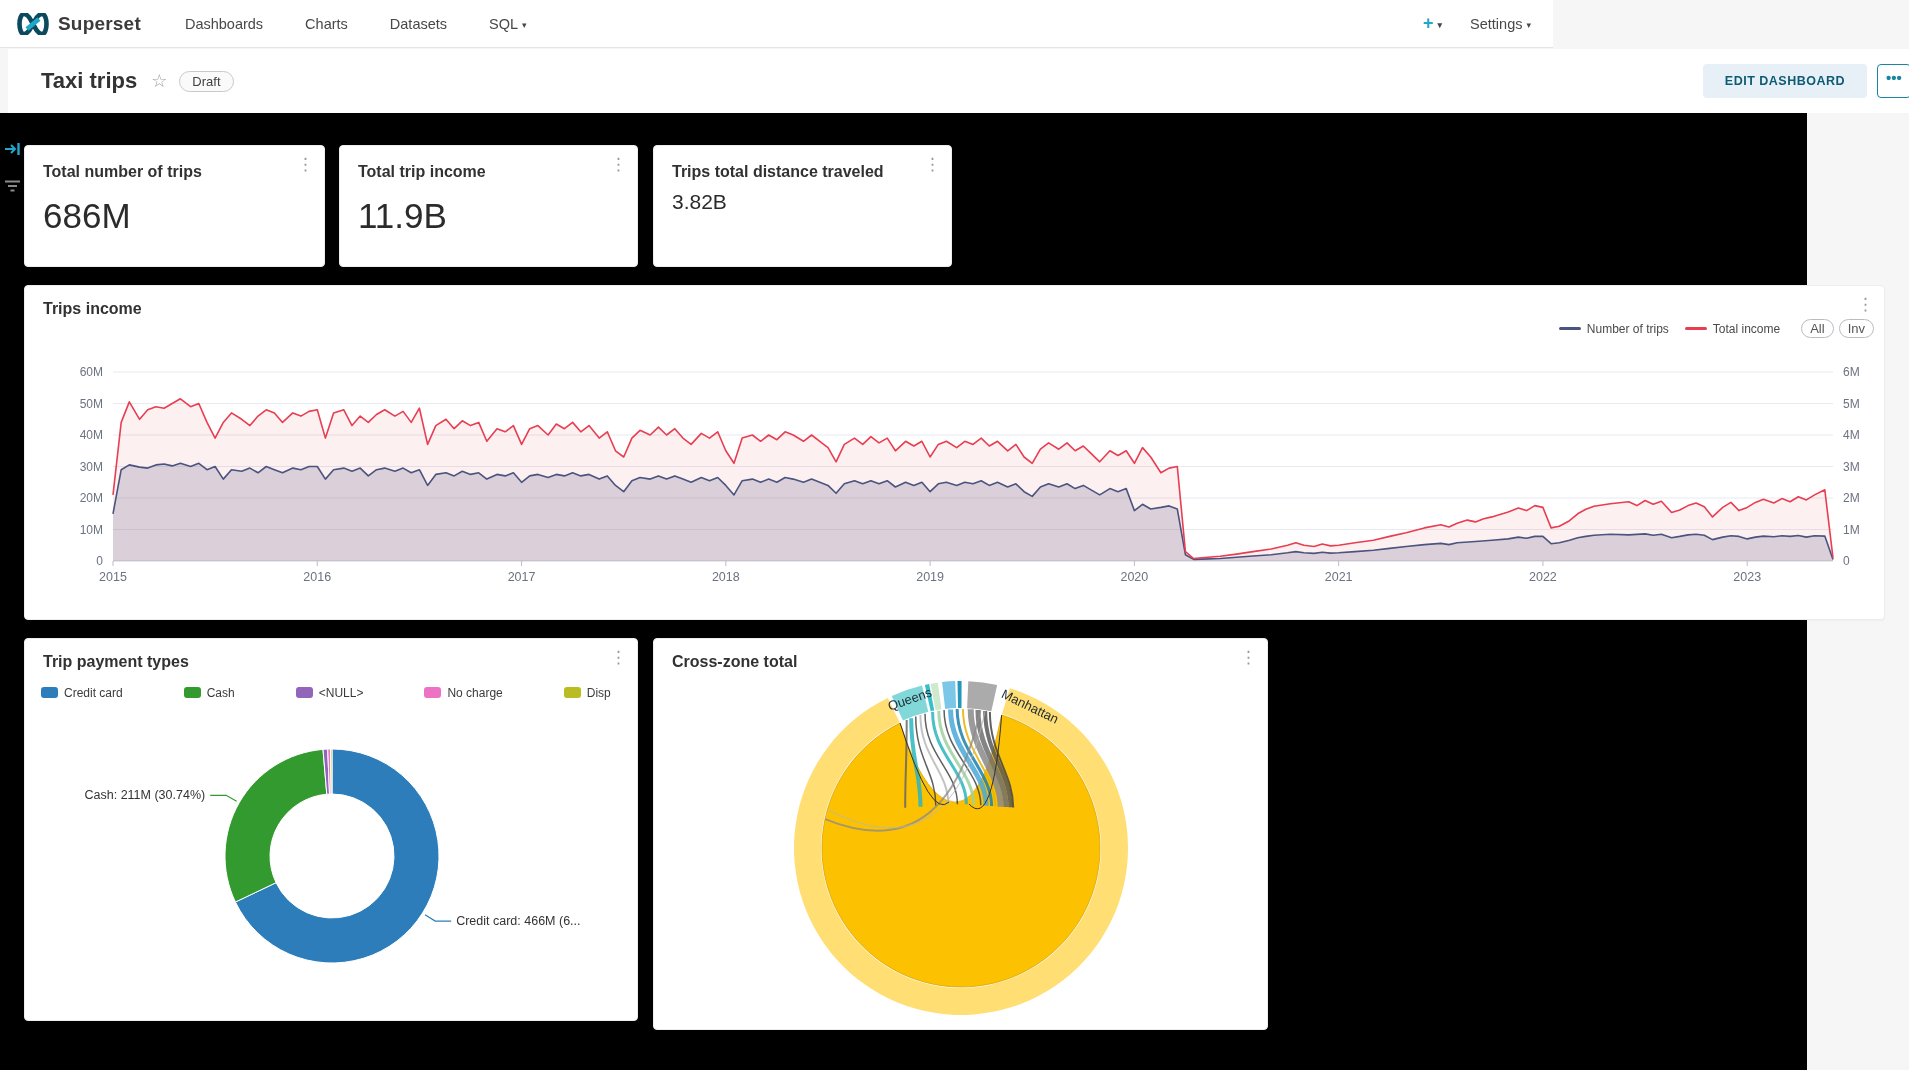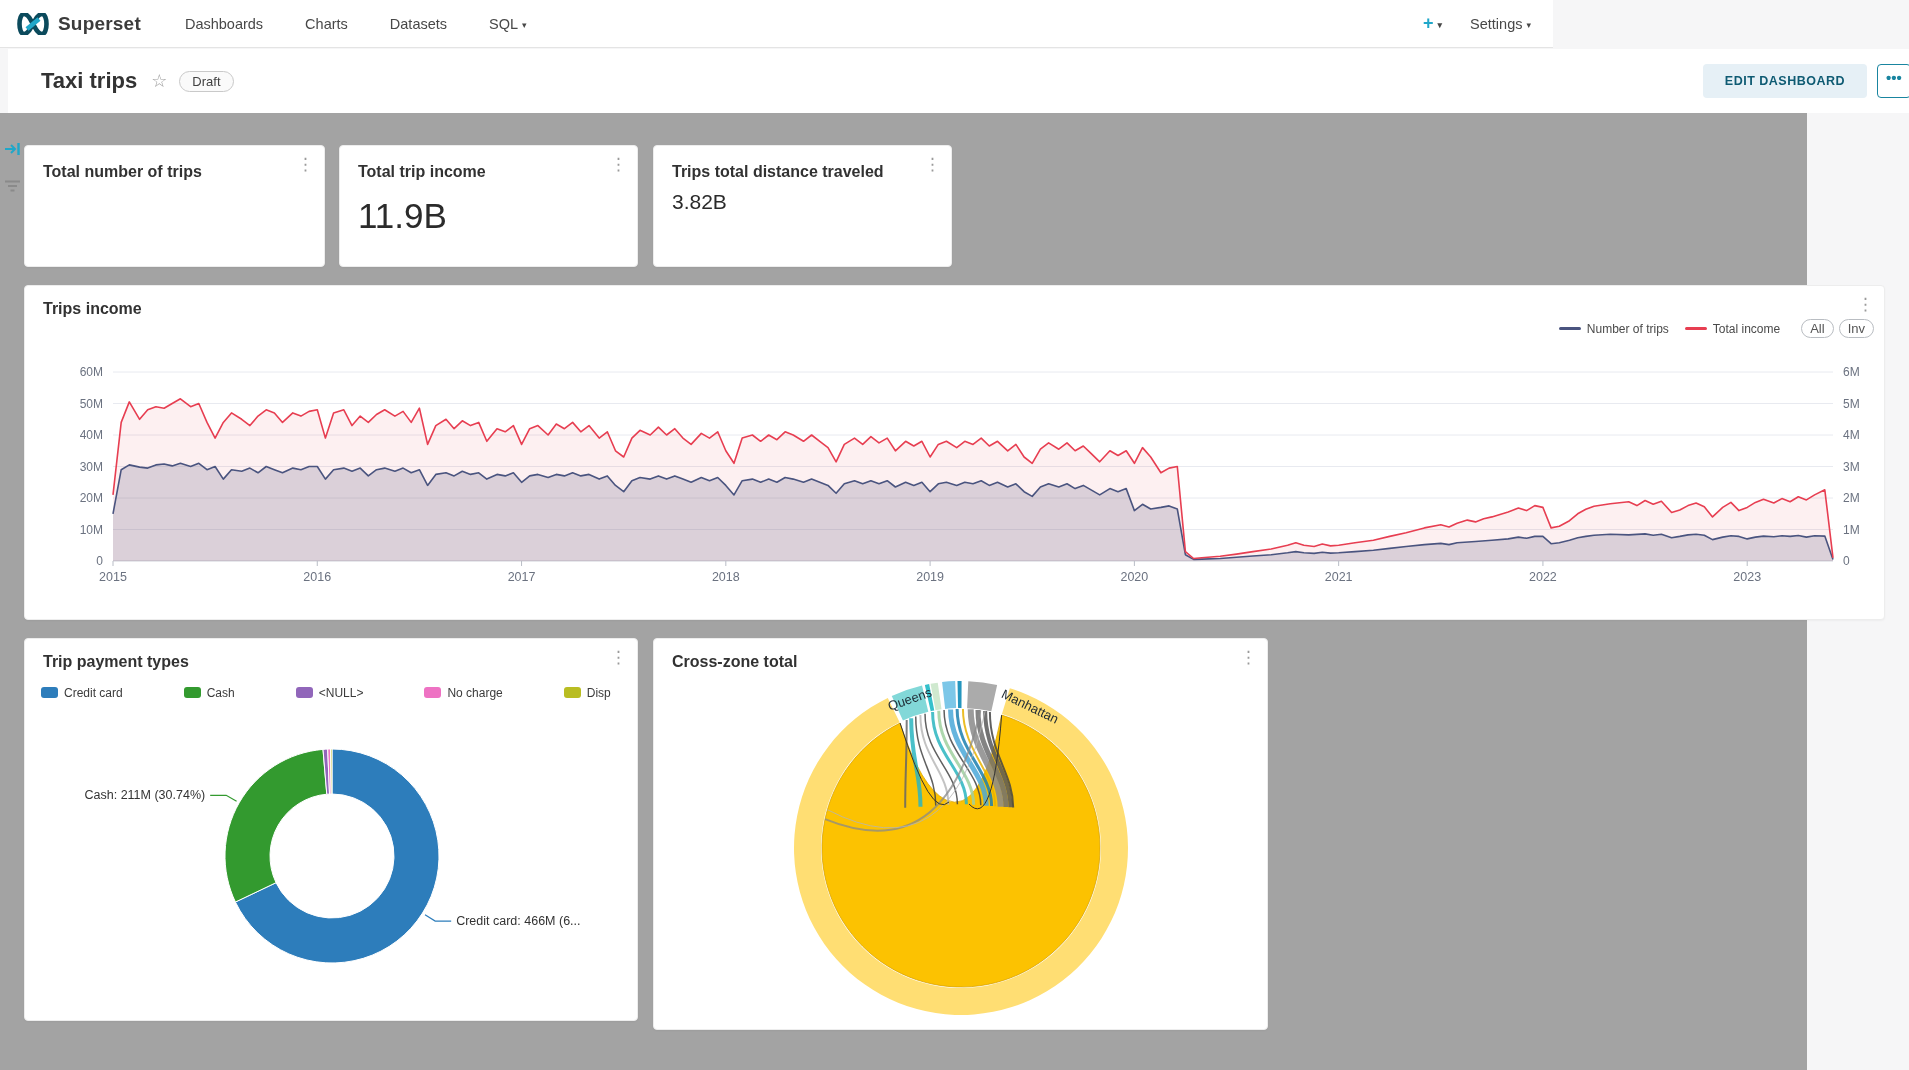--- a/index.html
+++ b/index.html
@@ -26,21 +26,21 @@
   .draft-pill { margin-left:12px; font-size:13px; color:#424242; background:#fafafa;
                 border:1px solid #c9c9c9; border-radius:12px; padding:2px 12px; }
   .head-right { margin-left:auto; display:flex; align-items:center; margin-right:6px; }
   .edit-btn { background:#e6f0f6; color:#0f5b73; font-size:12.5px; font-weight:bold;
               letter-spacing:.5px; border:none; border-radius:4px; padding:10px 22px; cursor:pointer; }
   .more-btn { width:34px; height:34px; margin-left:10px; background:#fff; border:1px solid #1985a0;
               border-radius:4px; color:#1985a0; font-weight:bold; font-size:15px; line-height:26px;
               text-align:center; cursor:pointer; }
 
   
-  .canvas { position:absolute; left:0; top:113px; width:1807px; height:957px; background:#a3a3a3; }
+  .canvas { position:absolute; left:0; top:113px; width:1807px; height:957px; background:#000000; }
   .rail-icon { position:absolute; cursor:pointer; }
 
   .panel { position:absolute; background:#fff; border:1px solid #ededed; border-radius:4px;
            box-shadow:0 1px 2px rgba(0,0,0,.04); }
   .panel-title { font-size:16px; font-weight:bold; color:#323232; }
   .kebab { position:absolute; top:10px; right:10px; color:#9a9a9a; font-size:17px;
            line-height:17px; cursor:pointer; letter-spacing:0; }
 
   
   .kpi { padding:16px 18px; }
@@ -115,20 +115,21 @@
   </div>
   <div class="rail-icon" style="left:4px; top:66px;">
     <svg width="17" height="15" viewBox="0 0 17 15">
       <path d="M1 2.5 H16 M4 7 H13 M6.5 11.5 H10.5" stroke="#8a8a8a" stroke-width="2" fill="none"></path>
     </svg>
   </div>
 
   <div class="panel kpi" style="left:24px; top:32px; width:301px; height:122px;">
     <div class="kpi-title">Total number of trips</div>
     <div class="kebab">⋮</div>
+    <div class="kpi-value">686M</div>
   </div>
   <div class="panel kpi" style="left:339px; top:32px; width:299px; height:122px;">
     <div class="kpi-title">Total trip income</div>
     <div class="kebab">⋮</div>
     <div class="kpi-value">11.9B</div>
   </div>
   <div class="panel kpi" style="left:653px; top:32px; width:299px; height:122px;">
     <div class="kpi-title">Trips total distance traveled</div>
     <div class="kebab">⋮</div>
     <div class="kpi-value small">3.82B</div>

